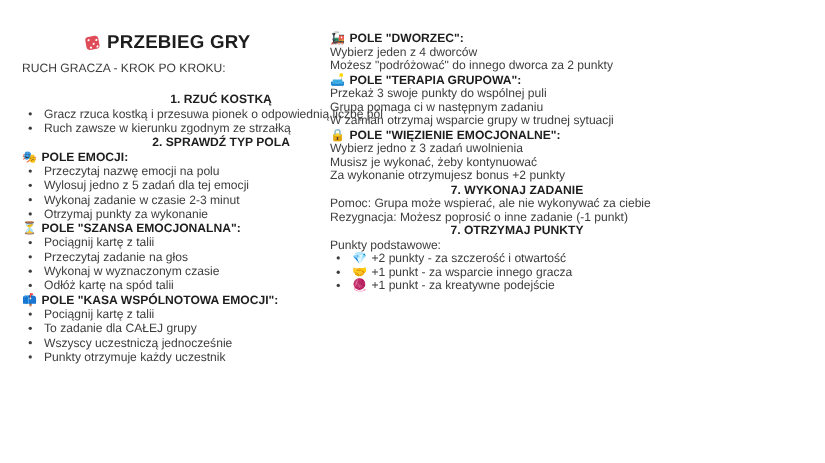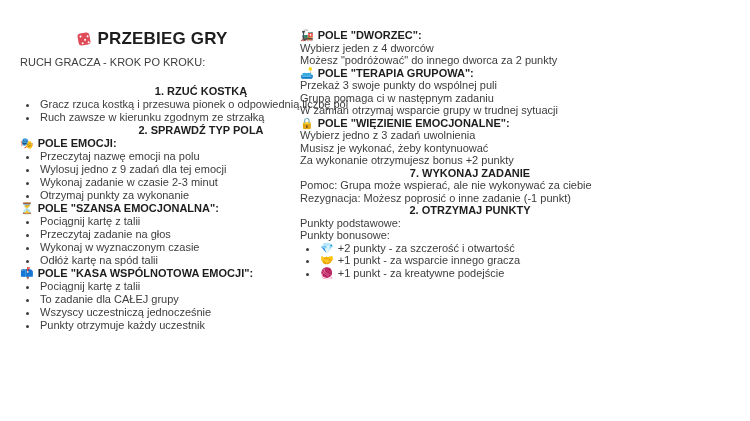--- a/index.html
+++ b/index.html
@@ -53,21 +53,21 @@
   <div>
       <div class="section-heading">1. RZUĆ KOSTKĄ</div>
       <ul class="bullets">
         <li>Gracz rzuca kostką i przesuwa pionek o odpowiednią liczbę pól</li>
         <li>Ruch zawsze w kierunku zgodnym ze strzałką</li>
       </ul>
       <div class="section-heading">2. SPRAWDŹ TYP POLA</div>
       <div class="field-header"><span class="icon">🎭</span><span>POLE EMOCJI:</span></div>
       <ul class="bullets">
         <li>Przeczytaj nazwę emocji na polu</li>
-        <li>Wylosuj jedno z 9 zadań dla tej emocji</li>
+        <li>Wylosuj jedno z 5 zadań dla tej emocji</li>
         <li>Wykonaj zadanie w czasie 2-3 minut</li>
         <li>Otrzymaj punkty za wykonanie</li>
       </ul>
       <div class="field-header"><span class="icon">⏳</span><span>POLE "SZANSA EMOCJONALNA":</span></div>
       <ul class="bullets">
         <li>Pociągnij kartę z talii</li>
         <li>Przeczytaj zadanie na głos</li>
         <li>Wykonaj w wyznaczonym czasie</li>
         <li>Odłóż kartę na spód talii</li>
       </ul>
@@ -90,22 +90,21 @@
       <div class="text-line">Przekaż 3 swoje punkty do wspólnej puli</div>
       <div class="text-line">Grupa pomaga ci w następnym zadaniu</div>
       <div class="text-line">W zamian otrzymaj wsparcie grupy w trudnej sytuacji</div>
       <div class="field-header"><span class="icon">🔒</span><span>POLE "WIĘZIENIE EMOCJONALNE":</span></div>
       <div class="text-line">Wybierz jedno z 3 zadań uwolnienia</div>
       <div class="text-line">Musisz je wykonać, żeby kontynuować</div>
       <div class="text-line">Za wykonanie otrzymujesz bonus +2 punkty</div>
       <div class="section-heading">7. WYKONAJ ZADANIE</div>
       <div class="text-line">Pomoc: Grupa może wspierać, ale nie wykonywać za ciebie</div>
       <div class="text-line">Rezygnacja: Możesz poprosić o inne zadanie (-1 punkt)</div>
-      <div class="section-heading">2. OTRZYMAJ PUNKTY</div>
+      <div class="section-heading">7. OTRZYMAJ PUNKTY</div>
       <div class="text-line">Punkty podstawowe:</div>
-      <div class="text-line">Punkty bonusowe:</div>
       <ul class="bullets">
         <li><span class="icon">💎</span>+2 punkty - za szczerość i otwartość</li>
         <li><span class="icon">🤝</span>+1 punkt - za wsparcie innego gracza</li>
         <li><span class="icon">🧶</span>+1 punkt - za kreatywne podejście</li>
       </ul>
     </div>
 </div>
 
 </body></html>

